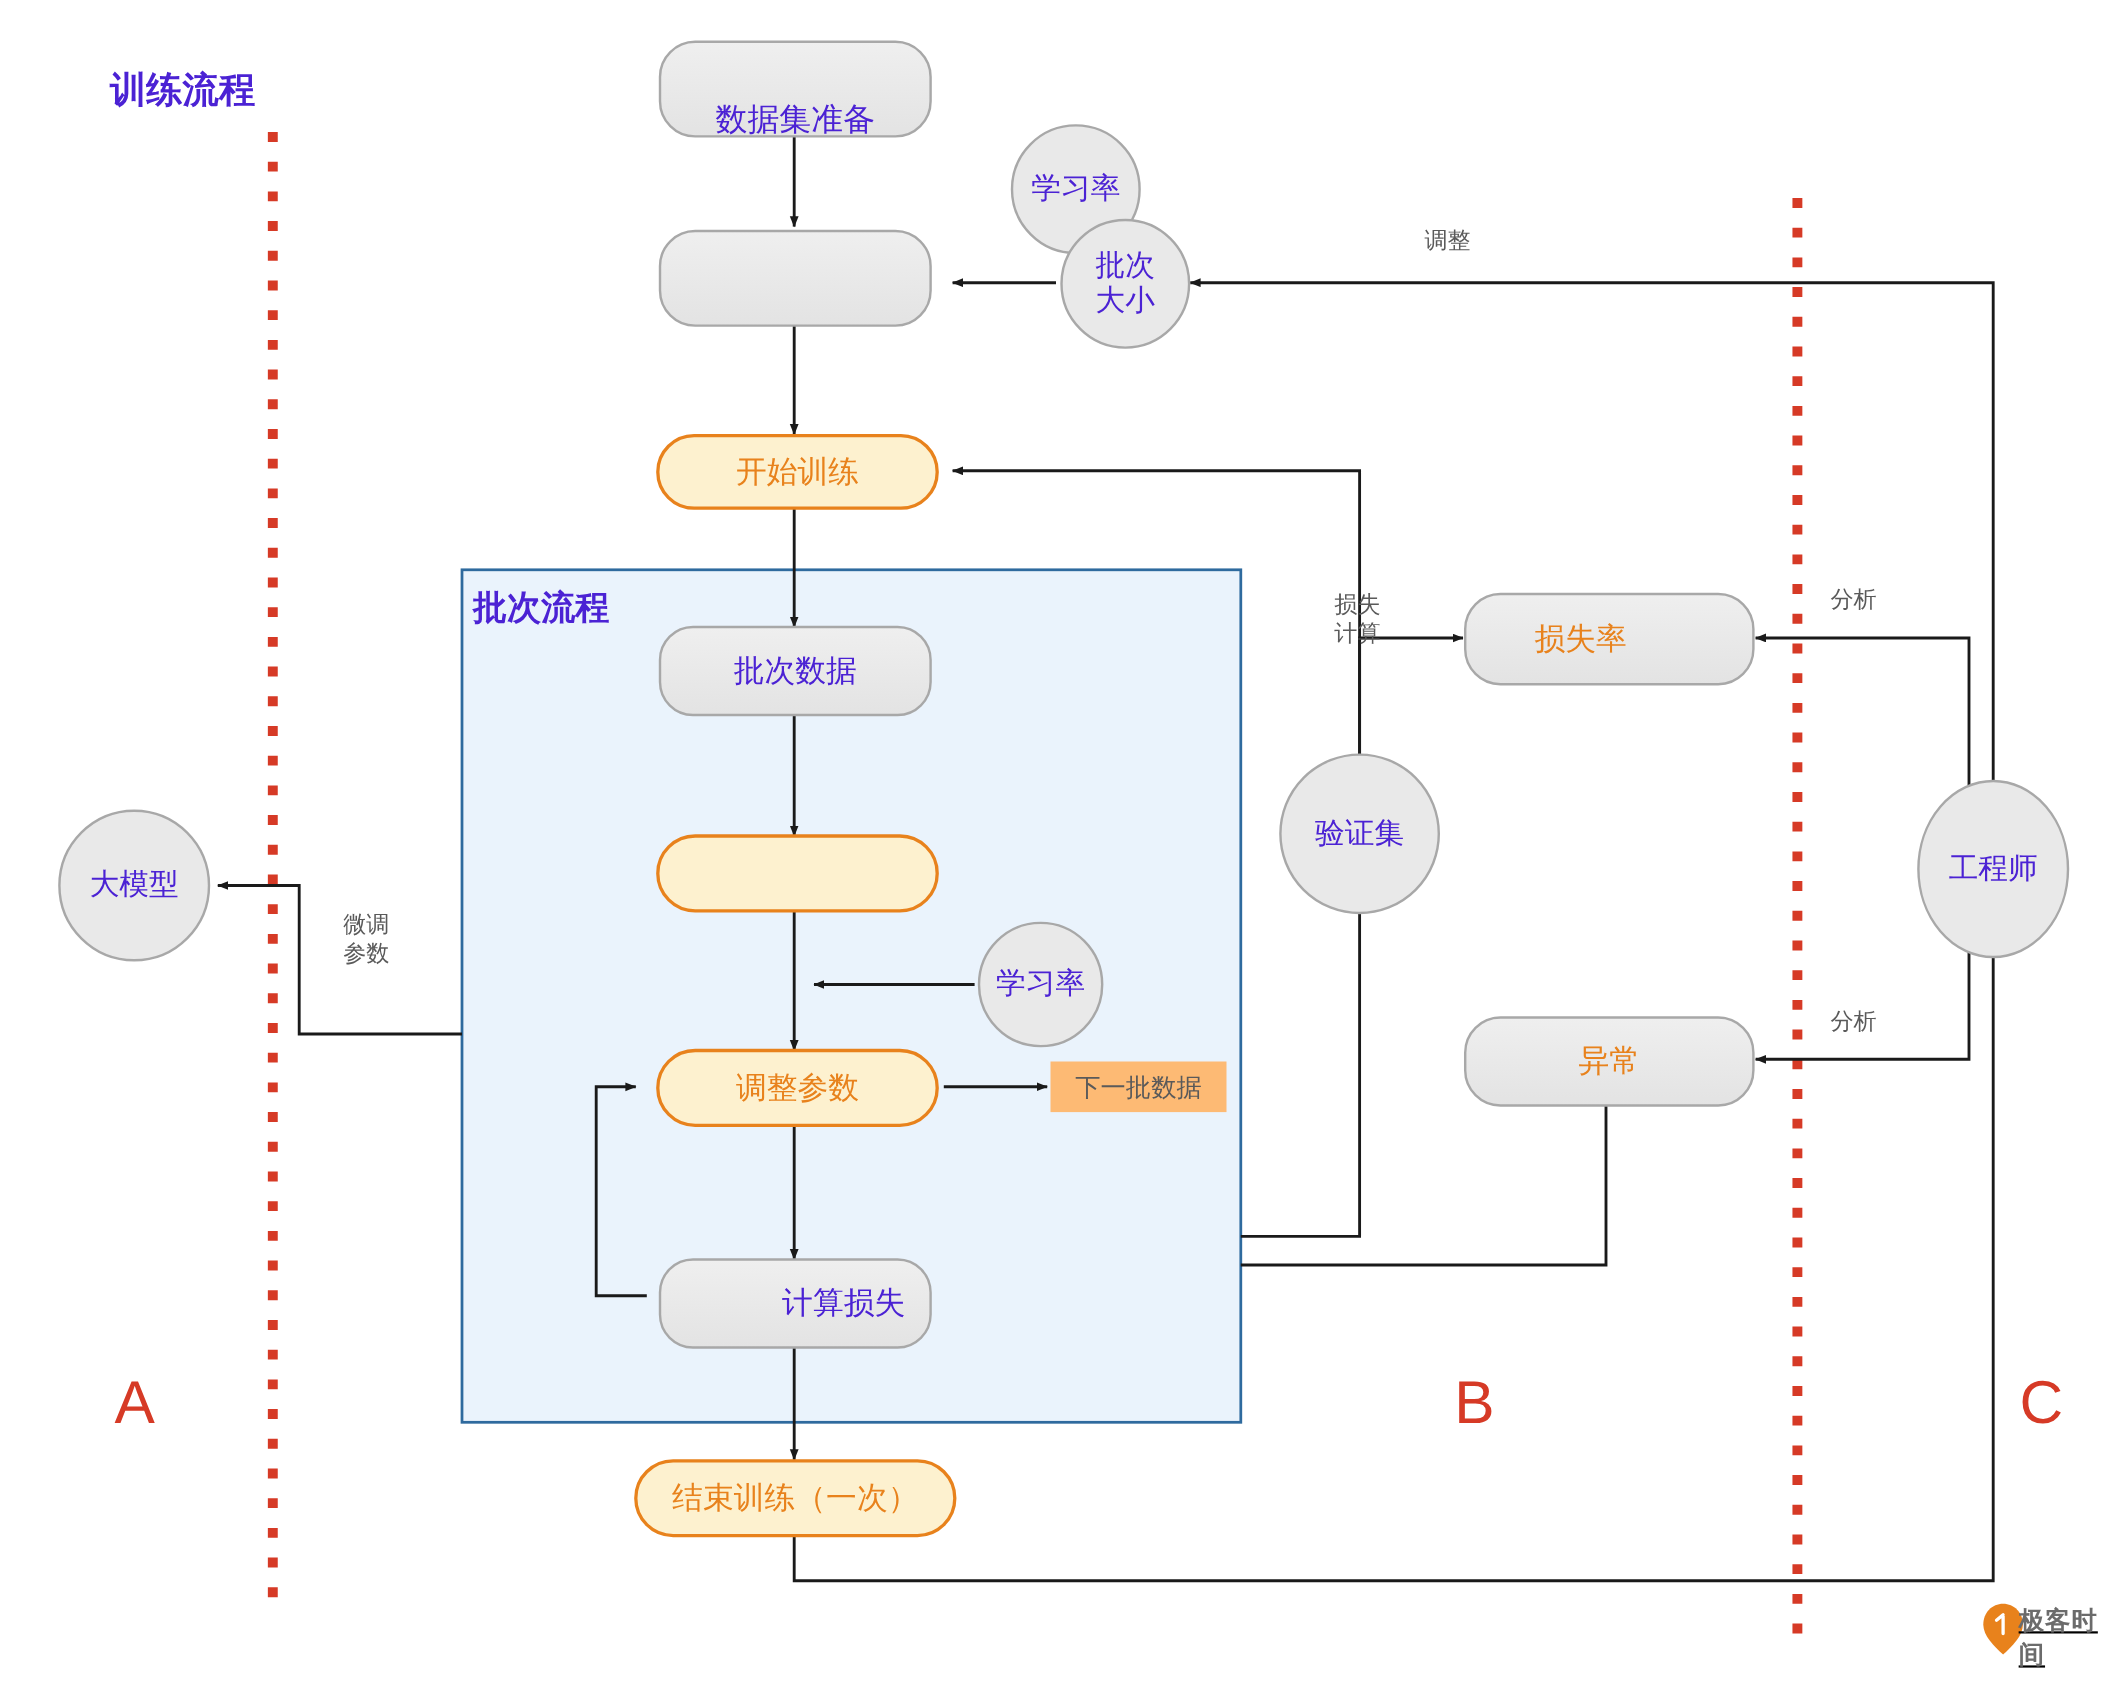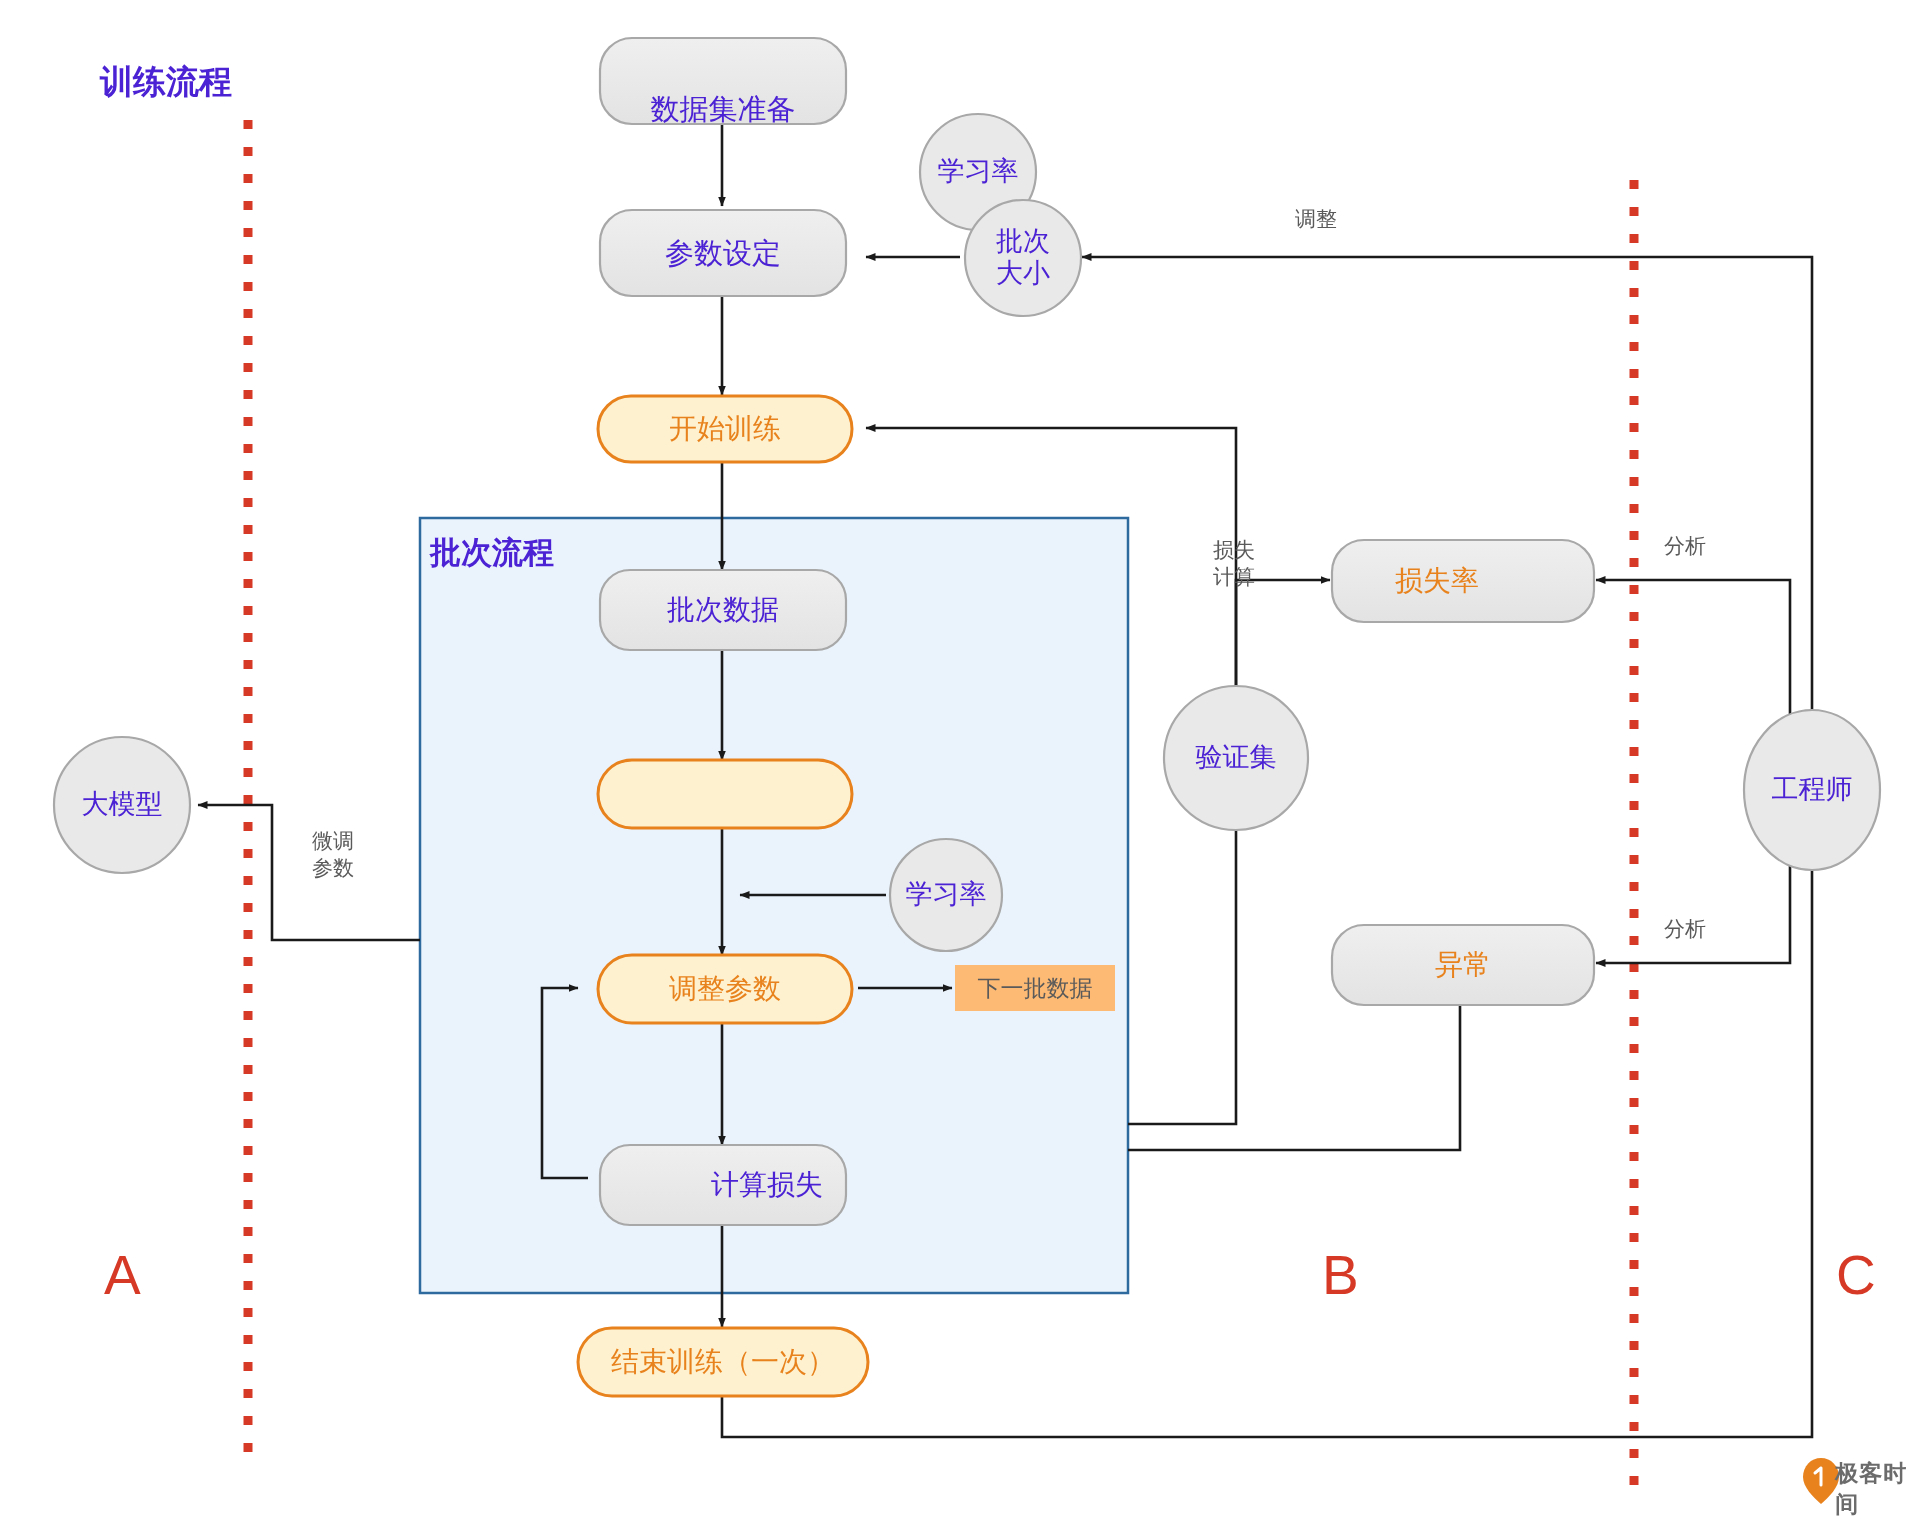--- a/index.html
+++ b/index.html
@@ -75,20 +75,21 @@
     display: flex;
     align-items: center;
     justify-content: center;
     pointer-events: none;
   }
   .watermark {
     position: absolute;
     display: flex;
     align-items: center;
     gap: 0;
+    text-decoration: underline;
   }
   .wm-text {
     font-size: 23px;
     font-weight: bold;
     color: #6b6b6b;
     letter-spacing: 1px;
   }
 </style>
 </head>
 <body>
@@ -191,21 +192,20 @@
       <path d="M1821,1468 L1821,1485 M1821,1468 L1815,1473" stroke="#ffffff" stroke-width="3" fill="none" stroke-linecap="round"></path>
     </g>
   </svg>
 
   <div class="lane-title" style="left:100px; top:60px;">训练流程</div>
 
   <div class="group-title" style="left:430px; top:532px;">批次流程</div>
 
   <div class="node-label lbl-purple" style="left:600px; top:38px; width:246px; height:86px; font-size:29px;margin-top:28px;">数据集准备</div>
 
-  <div class="node-label lbl-purple" style="left:600px; top:210px; width:246px; height:86px; font-size:29px;">参数设定</div>
 
   <div class="node-label lbl-purple" style="left:920px; top:145px; width:116px; height:54px; font-size:27px;">学习率</div>
 
   <div class="node-label lbl-purple" style="left:965px; top:212px; width:116px; height:92px; font-size:27px;">批次
 大小</div>
 
   <div class="node-label lbl-orange" style="left:598px; top:396px; width:254px; height:66px; font-size:28px;">开始训练</div>
 
   <div class="node-label lbl-purple" style="left:600px; top:570px; width:246px; height:80px; font-size:28px;">批次数据</div>
 

